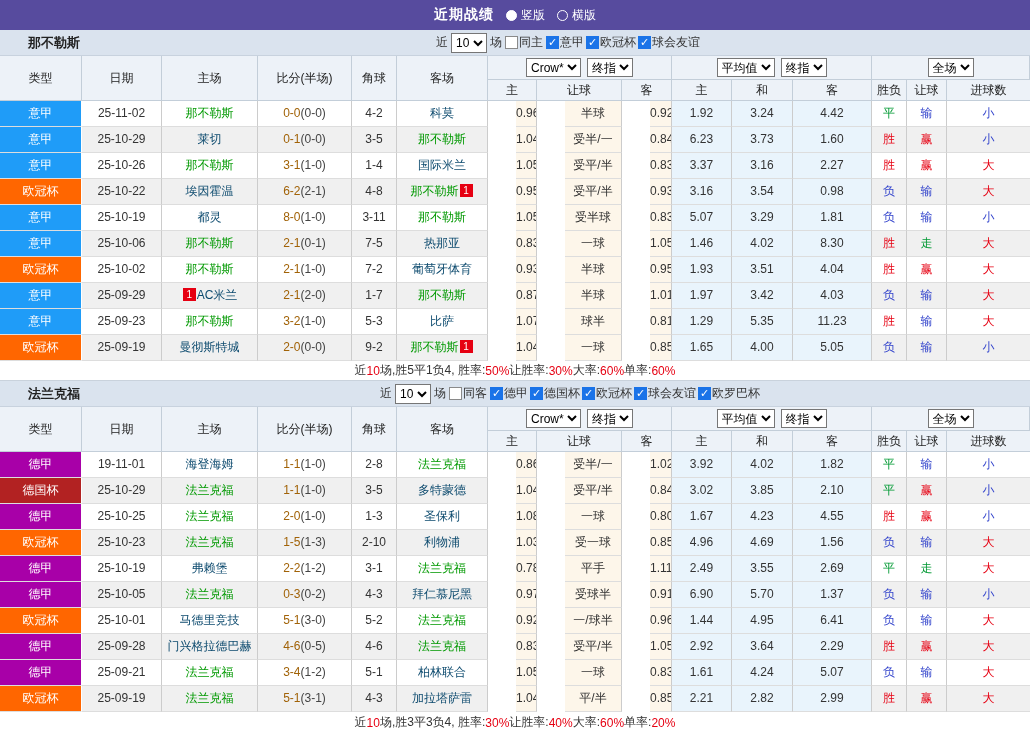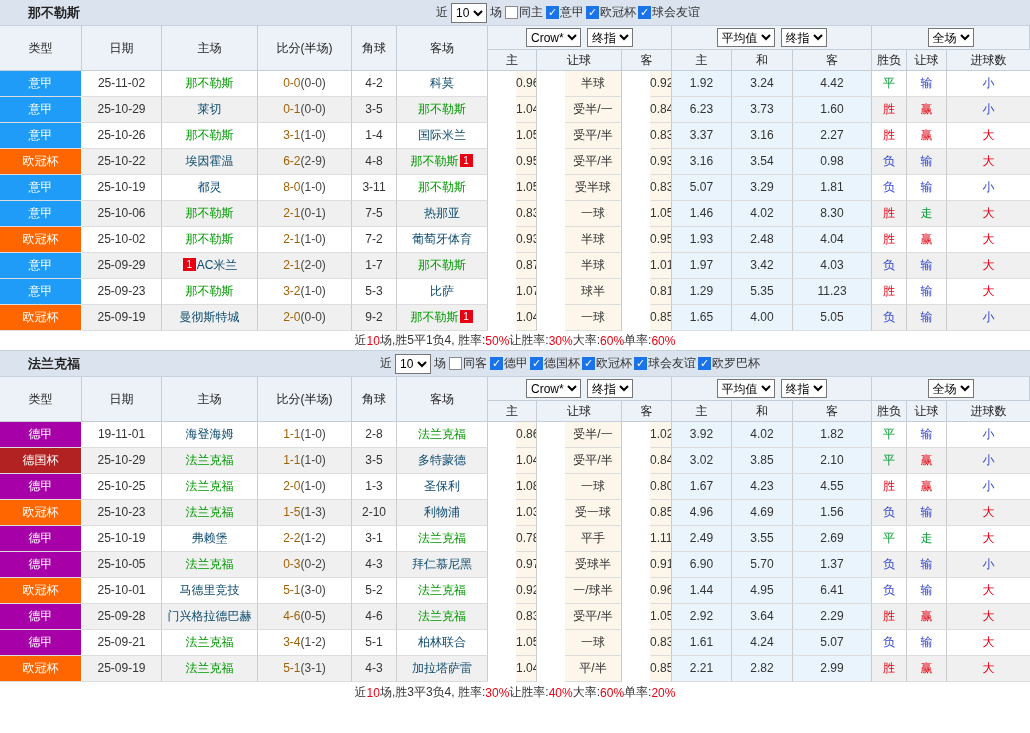--- a/index.html
+++ b/index.html
@@ -50,20 +50,31 @@
   .summary{height:20px;display:flex;align-items:center;justify-content:center;border-bottom:1px solid #c9d2dc;box-sizing:border-box;background:#fff;}
   .summary .k{color:#333;}
   .summary .r{color:#e60012;}
   .t1 .summary{height:21px;border-bottom:none;}
 </style>
 </head>
 <body>
 
 <div class="page">
 
+  <div class="topbar">
+    <span class="title">近期战绩</span>
+    <span class="radio-label">
+      <span class="radio on"></span>
+      <span>竖版</span>
+    </span>
+    <span class="radio-label">
+      <span class="radio"></span>
+      <span>横版</span>
+    </span>
+  </div>
 
   <div class="section t0">
     <div class="sec-head">
       <span class="team-name">那不勒斯</span>
       <span class="filter">
         <span>近</span>
         <select><option>10</option></select>
         <span>场</span>
         <span class="cbl">
           <span class="cb"></span>
@@ -157,21 +168,21 @@
         <div class="cell crow">0.83</div>
         <div class="cell avg">3.37</div>
         <div class="cell avg">3.16</div>
         <div class="cell avg">2.27</div>
         <div class="cell" style="color: rgb(230, 0, 18);">胜</div>
         <div class="cell" style="color: rgb(230, 0, 18);">赢</div>
         <div class="cell last" style="color: rgb(230, 0, 18);">大</div>
         <div class="cell league" style="background: rgb(255, 102, 0);">欧冠杯</div>
         <div class="cell even">25-10-22</div>
         <div class="cell even"><span class="tn">埃因霍温</span></div>
-        <div class="cell even"><span class="s">6-2</span><span class="hs">(2-9)</span></div>
+        <div class="cell even"><span class="s">6-2</span><span class="hs">(2-1)</span></div>
         <div class="cell even">4-8</div>
         <div class="cell even"><span class="tn green">那不勒斯</span><span class="rank-badge" style="background: rgb(230, 0, 18);">1</span></div>
         <div class="cell crow">0.95</div>
         <div class="cell crow">受平/半</div>
         <div class="cell crow">0.93</div>
         <div class="cell avg">3.16</div>
         <div class="cell avg">3.54</div>
         <div class="cell avg">0.98</div>
         <div class="cell even" style="color: rgb(51, 68, 204);">负</div>
         <div class="cell even" style="color: rgb(51, 68, 204);">输</div>
@@ -209,21 +220,21 @@
         <div class="cell league" style="background: rgb(255, 102, 0);">欧冠杯</div>
         <div class="cell">25-10-02</div>
         <div class="cell"><span class="tn green">那不勒斯</span></div>
         <div class="cell"><span class="s">2-1</span><span class="hs">(1-0)</span></div>
         <div class="cell">7-2</div>
         <div class="cell"><span class="tn">葡萄牙体育</span></div>
         <div class="cell crow">0.93</div>
         <div class="cell crow">半球</div>
         <div class="cell crow">0.95</div>
         <div class="cell avg">1.93</div>
-        <div class="cell avg">2.48</div>
+        <div class="cell avg">3.51</div>
         <div class="cell avg">4.04</div>
         <div class="cell" style="color: rgb(230, 0, 18);">胜</div>
         <div class="cell" style="color: rgb(230, 0, 18);">赢</div>
         <div class="cell last" style="color: rgb(230, 0, 18);">大</div>
         <div class="cell league" style="background: rgb(31, 156, 248);">意甲</div>
         <div class="cell even">25-09-29</div>
         <div class="cell even"><span class="rank-badge" style="background: rgb(230, 0, 18);">1</span><span class="tn">AC米兰</span></div>
         <div class="cell even"><span class="s">2-1</span><span class="hs">(2-0)</span></div>
         <div class="cell even">1-7</div>
         <div class="cell even"><span class="tn green">那不勒斯</span></div>

